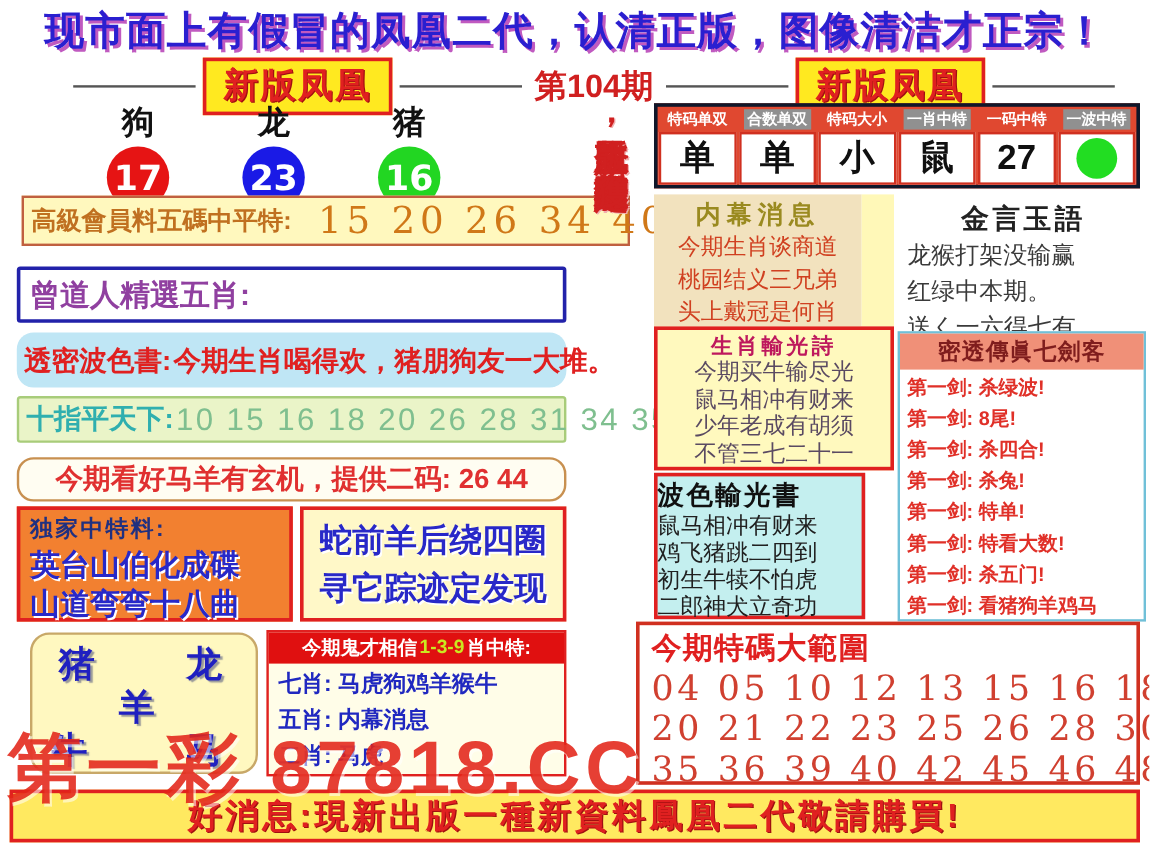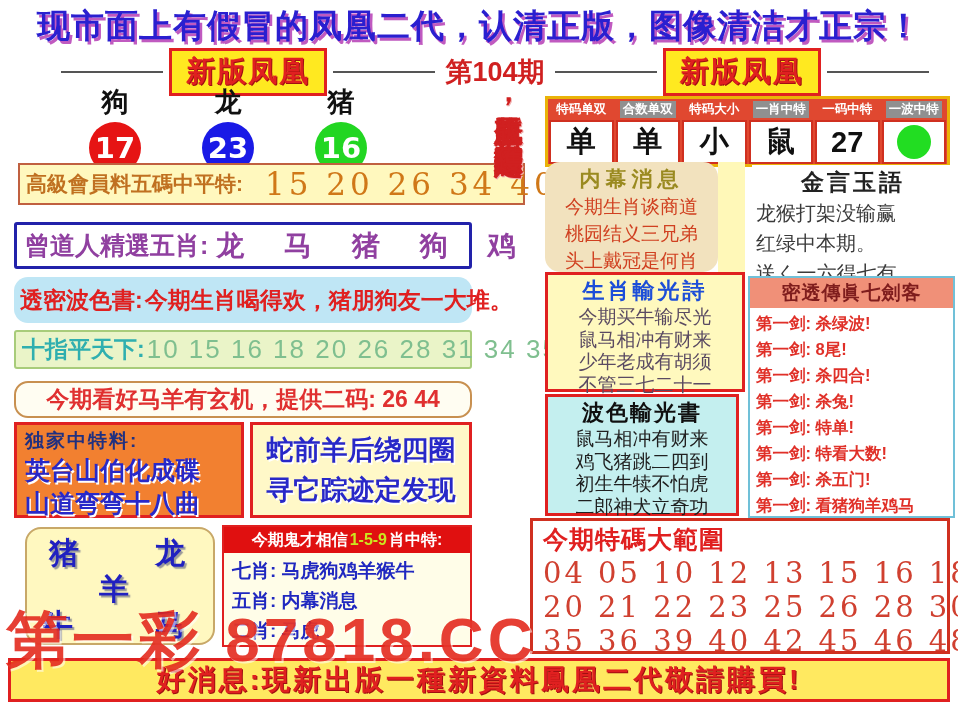--- a/index.html
+++ b/index.html
@@ -118,52 +118,52 @@
   .box-ghost .ln { color:#2028c0; font-weight:bold; font-size:19px; line-height:30px; white-space:nowrap; }
   
   .v-slogan {
     position:absolute; left:476px; top:94px; width:66px; height:560px;
     writing-mode:vertical-rl; text-orientation:upright;
     color:#d02020; font-weight:bold; font-size:29px; line-height:66px;
     letter-spacing:0px; text-align:justify; text-shadow:1px 1px 0 #f0b0b0;
   }
   
   .rtable {
-    position:absolute; left:545px; top:96px; width:405px; height:71px;
-    border:3px solid #eab308; background:#e04830;
+    position:absolute; left:545px; top:86px; width:405px; height:71px;
+    border:3px solid #0f172a; background:#e04830;
   }
   .rtable .hrow { display:flex; height:21px; align-items:center; }
   .rtable .hcell { flex:1; text-align:center; color:#ffffff; font-weight:bold; font-size:12.5px; white-space:nowrap; }
   .rtable .hcell.chip span { background:#909090; padding:0 3px; display:inline-block; }
   .rtable .vrow { display:flex; height:44px; }
   .rtable .vcell {
     flex:1; background:#ffffff; border:2px solid #d03020; margin:0 1px;
     display:flex; align-items:center; justify-content:center;
     color:#101010; font-weight:bold; font-size:29px;
   }
   .green-dot { width:34px; height:34px; border-radius:50%; background:#22dd22; }
   
   .box-insider {
     position:absolute; left:545px; top:162px; width:173px; height:110px;
-    background:#f2e2be; padding:3px 6px; text-align:center;border-radius:15px;
+    background:#f2e2be; padding:3px 6px; text-align:center;
   }
   .box-insider .ttl { color:#9a8a20; font-weight:bold; font-size:21px; letter-spacing:5px; }
   .box-insider .ln { color:#d04020; font-size:19px; line-height:27px; white-space:nowrap; }
   .strip-yellow {
     position:absolute; left:718px; top:162px; width:27px; height:110px; background:#fff8b8;
   }
   .box-zpoem {
     position:absolute; left:545px; top:272px; width:200px; height:120px;
     border:3px solid #e02020; background:#fff9be; text-align:center; padding-top:1px;
   }
-  .box-zpoem .ttl { color:#1d4ed8; font-weight:bold; font-size:22px; letter-spacing:3px; }
+  .box-zpoem .ttl { color:#be185d; font-weight:bold; font-size:18px; letter-spacing:3px; }
   .box-zpoem .ln { color:#5a4a62; font-size:19px; line-height:22.5px; white-space:nowrap; }
   .box-cpoem {
-    position:absolute; left:545px; top:394px; width:194px; height:122px;
-    border:3px solid #e02020; background:#c4efef; text-align:center; padding-top:1px;
+    position:absolute; left:545px; top:394px; width:176px; height:122px;
+    border:3px solid #e02020; background:#c4efef; text-align:left; padding-top:1px;
   }
   .box-cpoem .ttl { color:#101010; font-weight:bold; font-size:22px; letter-spacing:2px; }
   .box-cpoem .ln { color:#202020; font-size:19px; line-height:22.5px; white-space:nowrap; }
   .box-range {
     position:absolute; left:530px; top:518px; width:420px; height:136px;
     border:3px solid #d03020; background:#ffffff; padding:2px 10px;
   }
   .box-range .ttl { color:#e02020; font-weight:bold; font-size:25px; letter-spacing:1px; }
   .box-range .ln {
     color:#d04030; font-size:29px; line-height:34px; letter-spacing:3px;
@@ -239,21 +239,20 @@
     </div>
   </div>
 
   <div class="lbox box-vip">
     <span class="lab">高級會員料五碼中平特:</span>
     <span class="val">15 20 26 34 40</span>
   </div>
 
   <div class="lbox box-fivezodiac">
     <span class="lab">曾道人精選五肖:</span>
-    <span class="val">龙 马 猪 狗 鸡</span>
   </div>
 
   <div class="lbox box-wave">
     <span class="lab">透密波色書:</span>
     <span class="val">今期生肖喝得欢，猪朋狗友一大堆。</span>
   </div>
 
   <div class="lbox box-ten">
     <span class="lab">十指平天下:</span>
     <span class="val">10 15 16 18 20 26 28 31 34 35</span>
@@ -276,21 +275,21 @@
     <span class="zg-tl">猪</span>
     <span class="zg-tr">龙</span>
     <span class="zg-c">羊</span>
     <span class="zg-bl">牛</span>
     <span class="zg-br">马</span>
   </div>
 
   <div class="box-ghost">
     <div class="hdr">
       <span class="w">今期鬼才相信</span>
-      <span class="g">1-5-9</span>
+      <span class="g">1-3-9</span>
       <span class="w">肖中特:</span>
     </div>
     <div class="bd">
       <div class="ln">七肖: 马虎狗鸡羊猴牛</div>
       <div class="ln">五肖: 内幕消息</div>
       <div class="ln">二肖: 马虎</div>
     </div>
   </div>
 
   <div class="v-slogan">鳳凰全新改版，請彩民長期跟踪定有收獲</div>

